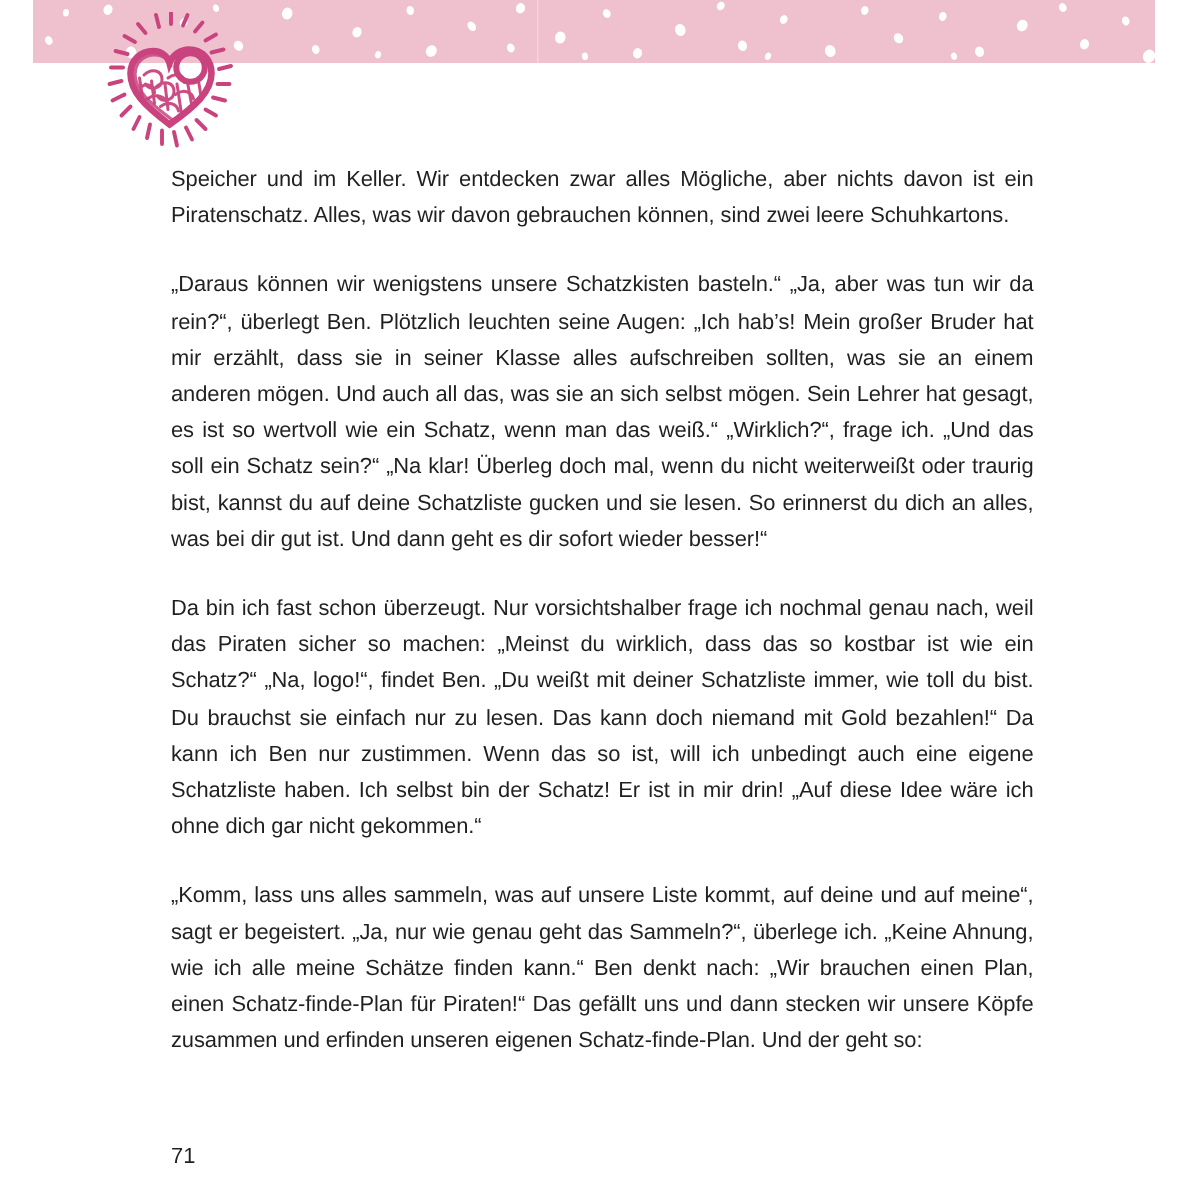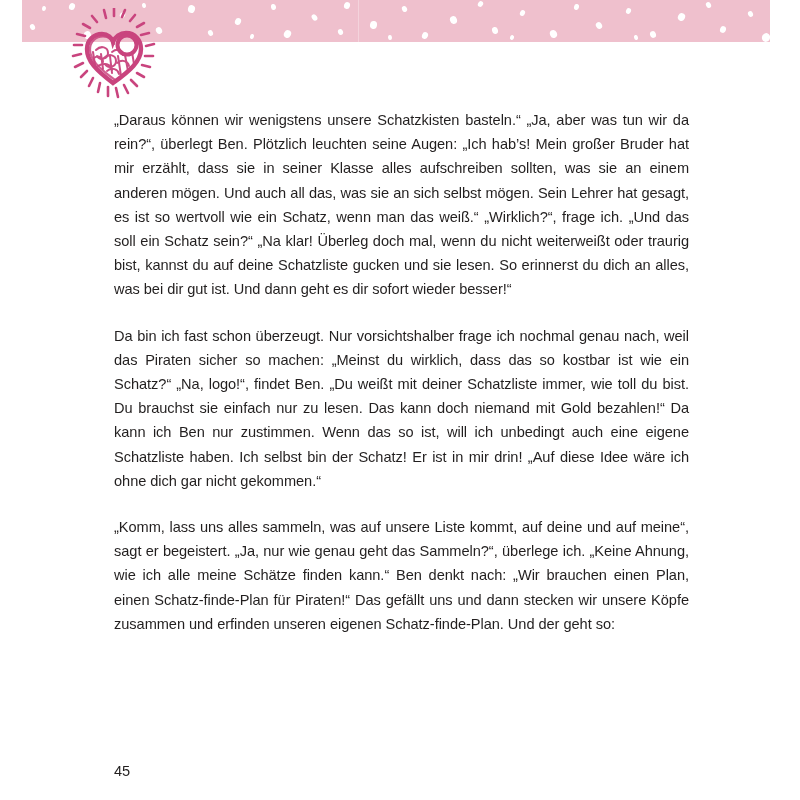--- a/index.html
+++ b/index.html
@@ -174,18 +174,19 @@
         <path d="M50 48 L52 65"></path>
         <path d="M58 48 L61 68"></path>
         <path d="M65 47 L68 63"></path>
         <path d="M72 44 L74 56"></path>
       </g>
     </g>
   </svg>
 </div>
 
 <div class="text-column">
+  <p class="para">Speicher und im Keller. Wir entdecken zwar alles Mögliche, aber nichts davon ist ein Piratenschatz. Alles, was wir davon gebrauchen können, sind zwei leere Schuhkartons.</p>
   <p class="para">„Daraus können wir wenigstens unsere Schatzkisten basteln.“ „Ja, aber was tun wir da rein?“, überlegt Ben. Plötzlich leuchten seine Augen: „Ich hab’s! Mein großer Bruder hat mir erzählt, dass sie in seiner Klasse alles aufschreiben sollten, was sie an einem anderen mögen. Und auch all das, was sie an sich selbst mögen. Sein Lehrer hat gesagt, es ist so wertvoll wie ein Schatz, wenn man das weiß.“ „Wirklich?“, frage ich. „Und das soll ein Schatz sein?“ „Na klar! Überleg doch mal, wenn du nicht weiterweißt oder traurig bist, kannst du auf deine Schatzliste gucken und sie lesen. So erinnerst du dich an alles, was bei dir gut ist. Und dann geht es dir sofort wieder besser!“</p>
   <p class="para">Da bin ich fast schon überzeugt. Nur vorsichtshalber frage ich nochmal genau nach, weil das Piraten sicher so machen: „Meinst du wirklich, dass das so kostbar ist wie ein Schatz?“ „Na, logo!“, findet Ben. „Du weißt mit deiner Schatzliste immer, wie toll du bist. Du brauchst sie einfach nur zu lesen. Das kann doch niemand mit Gold bezahlen!“ Da kann ich Ben nur zustimmen. Wenn das so ist, will ich unbedingt auch eine eigene Schatzliste haben. Ich selbst bin der Schatz! Er ist in mir drin! „Auf diese Idee wäre ich ohne dich gar nicht gekommen.“</p>
   <p class="para">„Komm, lass uns alles sammeln, was auf unsere Liste kommt, auf deine und auf meine“, sagt er begeistert. „Ja, nur wie genau geht das Sammeln?“, überlege ich. „Keine Ahnung, wie ich alle meine Schätze finden kann.“ Ben denkt nach: „Wir brauchen einen Plan, einen Schatz-finde-Plan für Piraten!“ Das gefällt uns und dann stecken wir unsere Köpfe zusammen und erfinden unseren eigenen Schatz-finde-Plan. Und der geht so:</p>
 </div>
 
-<div class="page-number">45</div>
+<div class="page-number">71</div>
 
 </body></html>

